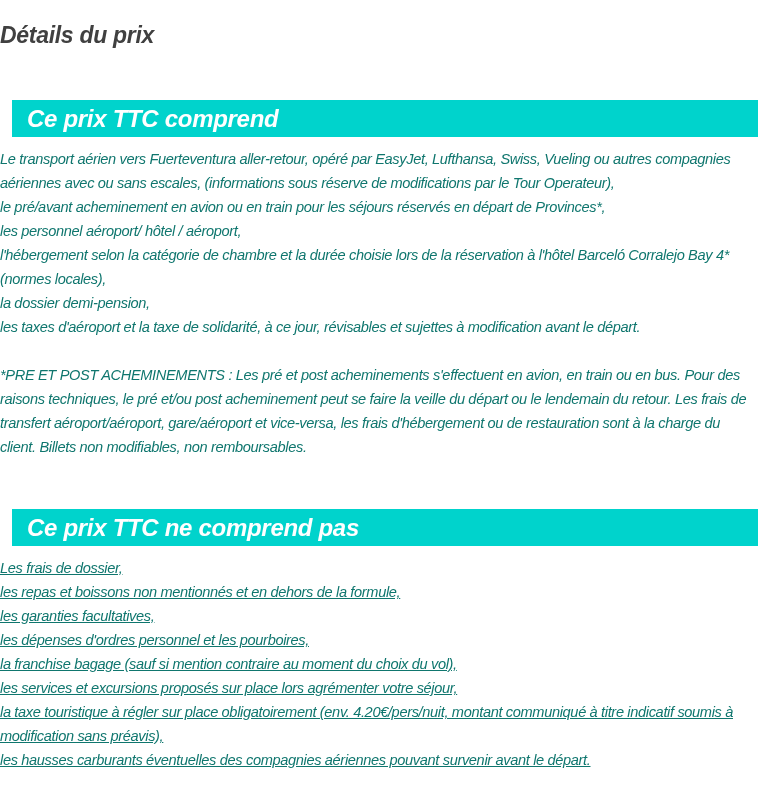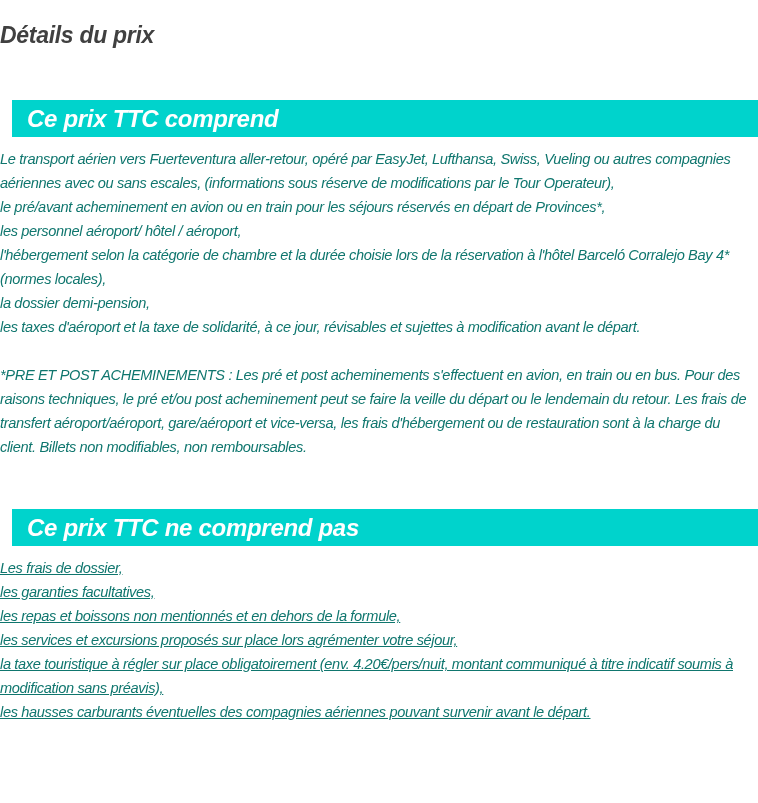--- a/index.html
+++ b/index.html
@@ -85,18 +85,20 @@
 <div class="text-block block-note">
   <p>*PRE ET POST ACHEMINEMENTS : Les pré et post acheminements s'effectuent en avion, en train ou en bus. Pour des raisons techniques, le pré et/ou post acheminement peut se faire la veille du départ ou le lendemain du retour. Les frais de transfert aéroport/aéroport, gare/aéroport et vice-versa, les frais d'hébergement ou de restauration sont à la charge du client. Billets non modifiables, non remboursables.</p>
 </div>
 
 <div class="section-banner banner-2">
   <h2>Ce prix TTC ne comprend pas</h2>
 </div>
 
 <div class="text-block block-2">
   <p>Les frais de dossier,</p>
+  <p>les repas et boissons non mentionnés et en dehors de la formule,</p>
   <p>les garanties facultatives,</p>
-  <p>les repas et boissons non mentionnés et en dehors de la formule,</p>
+  <p>les dépenses d'ordres personnel et les pourboires,</p>
+  <p>la franchise bagage (sauf si mention contraire au moment du choix du vol),</p>
   <p>les services et excursions proposés sur place lors agrémenter votre séjour,</p>
   <p>la taxe touristique à régler sur place obligatoirement (env. 4.20€/pers/nuit, montant communiqué à titre indicatif soumis à modification sans préavis),</p>
   <p>les hausses carburants éventuelles des compagnies aériennes pouvant survenir avant le départ.</p>
 </div>
 
 </body></html>

